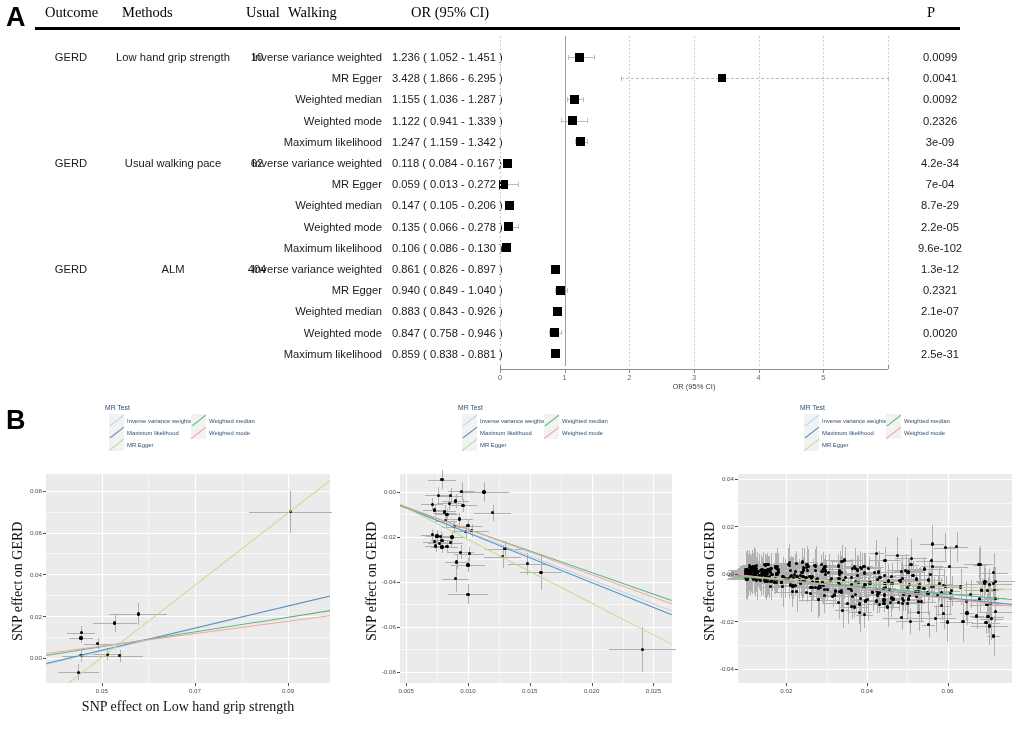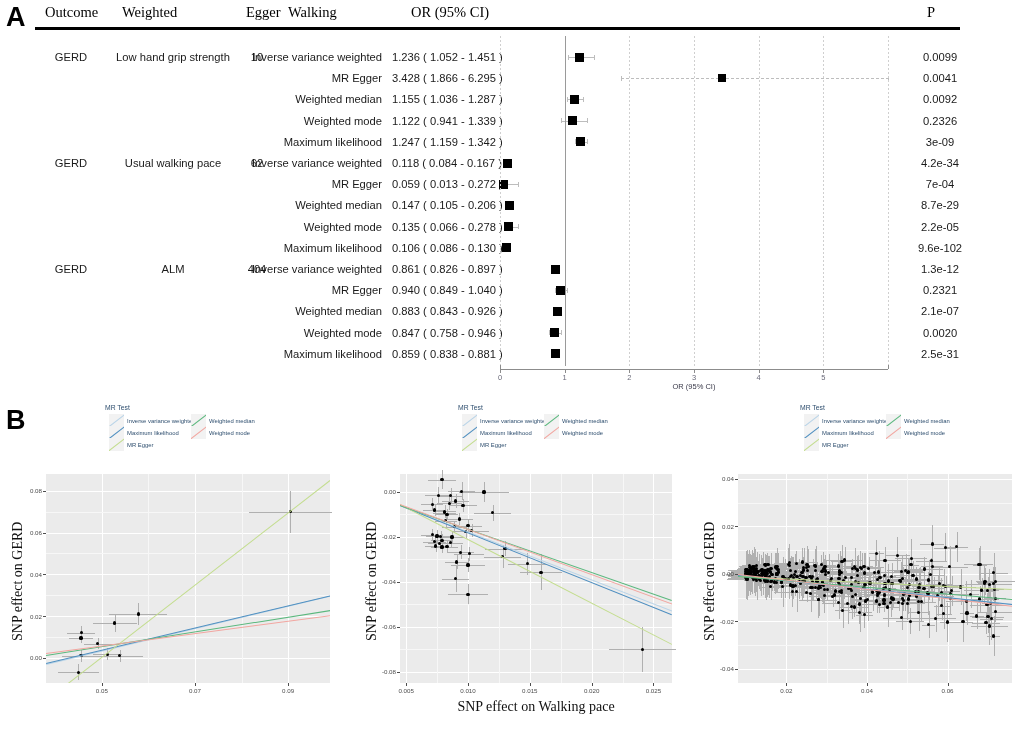--- a/index.html
+++ b/index.html
@@ -77,22 +77,22 @@
   .pt{position:absolute;background:#000;border-radius:50%;}
   .eb{position:absolute;background:#b0b0b0;}
 </style>
 </head>
 <body>
 
 <div id="panelA">
   <div class="panel-letter" id="letterA">A</div>
 
   <div class="hdr" style="left:45px;top:4px;">Outcome</div>
-  <div class="hdr" style="left:122px;top:4px;">Weighted</div>
-  <div class="hdr" style="left:246px;top:4px;">Egger</div>
+  <div class="hdr" style="left:122px;top:4px;">Methods</div>
+  <div class="hdr" style="left:246px;top:4px;">Usual</div>
   <div class="hdr" style="left:288px;top:4px;">Walking</div>
   <div class="hdr" style="left:411px;top:4px;">OR (95% CI)</div>
   <div class="hdr" style="left:927px;top:4px;">P</div>
 
   <div class="hdr-rule"></div>
 
   <div id="table-body">
       <div class="cell c-outcome" style="left:44px;top:52px;width:54px;text-align:center;">GERD</div>
       <div class="cell c-exposure" style="left:98px;top:52px;width:150px;text-align:center;">Low hand grip strength</div>
       <div class="cell c-snps" style="left:240px;top:52px;width:34px;text-align:center;">10</div>
@@ -299,20 +299,21 @@
       <div class="tmark" style="left:43px;top:261.91999999999996px;width:3px;height:1px;"></div>
       <div class="sct-tick y" style="left:16px;top:258.41999999999996px;width:26px;">0.00</div>
       <div class="tmark" style="left:43px;top:220.11999999999998px;width:3px;height:1px;"></div>
       <div class="sct-tick y" style="left:16px;top:216.61999999999998px;width:26px;">0.02</div>
       <div class="tmark" style="left:43px;top:178.32px;width:3px;height:1px;"></div>
       <div class="sct-tick y" style="left:16px;top:174.82px;width:26px;">0.04</div>
       <div class="tmark" style="left:43px;top:136.51999999999998px;width:3px;height:1px;"></div>
       <div class="sct-tick y" style="left:16px;top:133.01999999999998px;width:26px;">0.06</div>
       <div class="tmark" style="left:43px;top:94.71999999999998px;width:3px;height:1px;"></div>
       <div class="sct-tick y" style="left:16px;top:91.21999999999998px;width:26px;">0.08</div>
+      <div class="xlab" style="left:46px;top:303px;width:284px;">SNP effect on Low hand grip strength</div>
       <div class="ylab" style="left:10px;top:244.5px;">SNP effect on GERD</div>
       <div class="legend-title" style="left:105px;top:8px;">MR Test</div>
       <div class="legend-key" style="left:109px;top:18px;">
         <i style="background:#b9d4e8;"></i>
       </div>
       <div class="legend-item" style="left:127px;top:22px;">Inverse variance weighted</div>
       <div class="legend-key" style="left:109px;top:30px;">
         <i style="background:#4f8fc0;"></i>
       </div>
       <div class="legend-item" style="left:127px;top:34px;">Maximum likelihood</div>
@@ -495,21 +496,20 @@
       <div class="tmark" style="left:57px;top:275.76344086021504px;width:3px;height:1px;"></div>
       <div class="sct-tick y" style="left:30px;top:272.26344086021504px;width:26px;">-0.08</div>
       <div class="tmark" style="left:57px;top:230.81720430107526px;width:3px;height:1px;"></div>
       <div class="sct-tick y" style="left:30px;top:227.31720430107526px;width:26px;">-0.06</div>
       <div class="tmark" style="left:57px;top:185.8709677419355px;width:3px;height:1px;"></div>
       <div class="sct-tick y" style="left:30px;top:182.3709677419355px;width:26px;">-0.04</div>
       <div class="tmark" style="left:57px;top:140.9247311827957px;width:3px;height:1px;"></div>
       <div class="sct-tick y" style="left:30px;top:137.4247311827957px;width:26px;">-0.02</div>
       <div class="tmark" style="left:57px;top:95.97849462365592px;width:3px;height:1px;"></div>
       <div class="sct-tick y" style="left:30px;top:92.47849462365592px;width:26px;">0.00</div>
-      <div class="xlab" style="left:60px;top:303px;width:272px;">SNP effect on Walking pace</div>
       <div class="ylab" style="left:24px;top:244.5px;">SNP effect on GERD</div>
       <div class="legend-title" style="left:118px;top:8px;">MR Test</div>
       <div class="legend-key" style="left:122px;top:18px;">
         <i style="background:#b9d4e8;"></i>
       </div>
       <div class="legend-item" style="left:140px;top:22px;">Inverse variance weighted</div>
       <div class="legend-key" style="left:122px;top:30px;">
         <i style="background:#4f8fc0;"></i>
       </div>
       <div class="legend-item" style="left:140px;top:34px;">Maximum likelihood</div>

